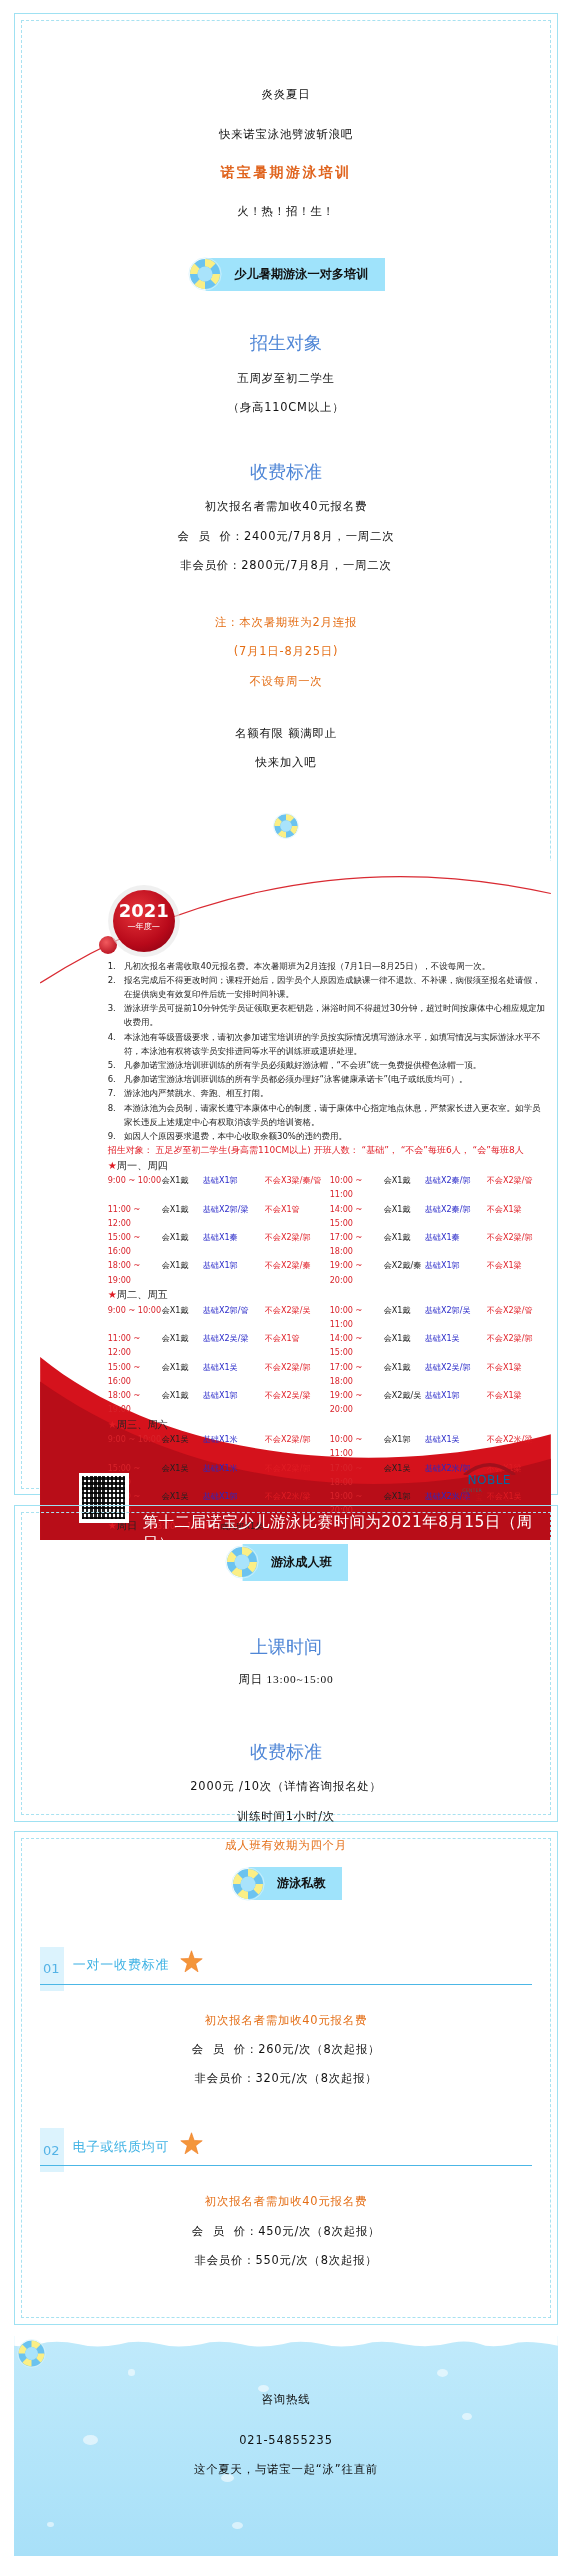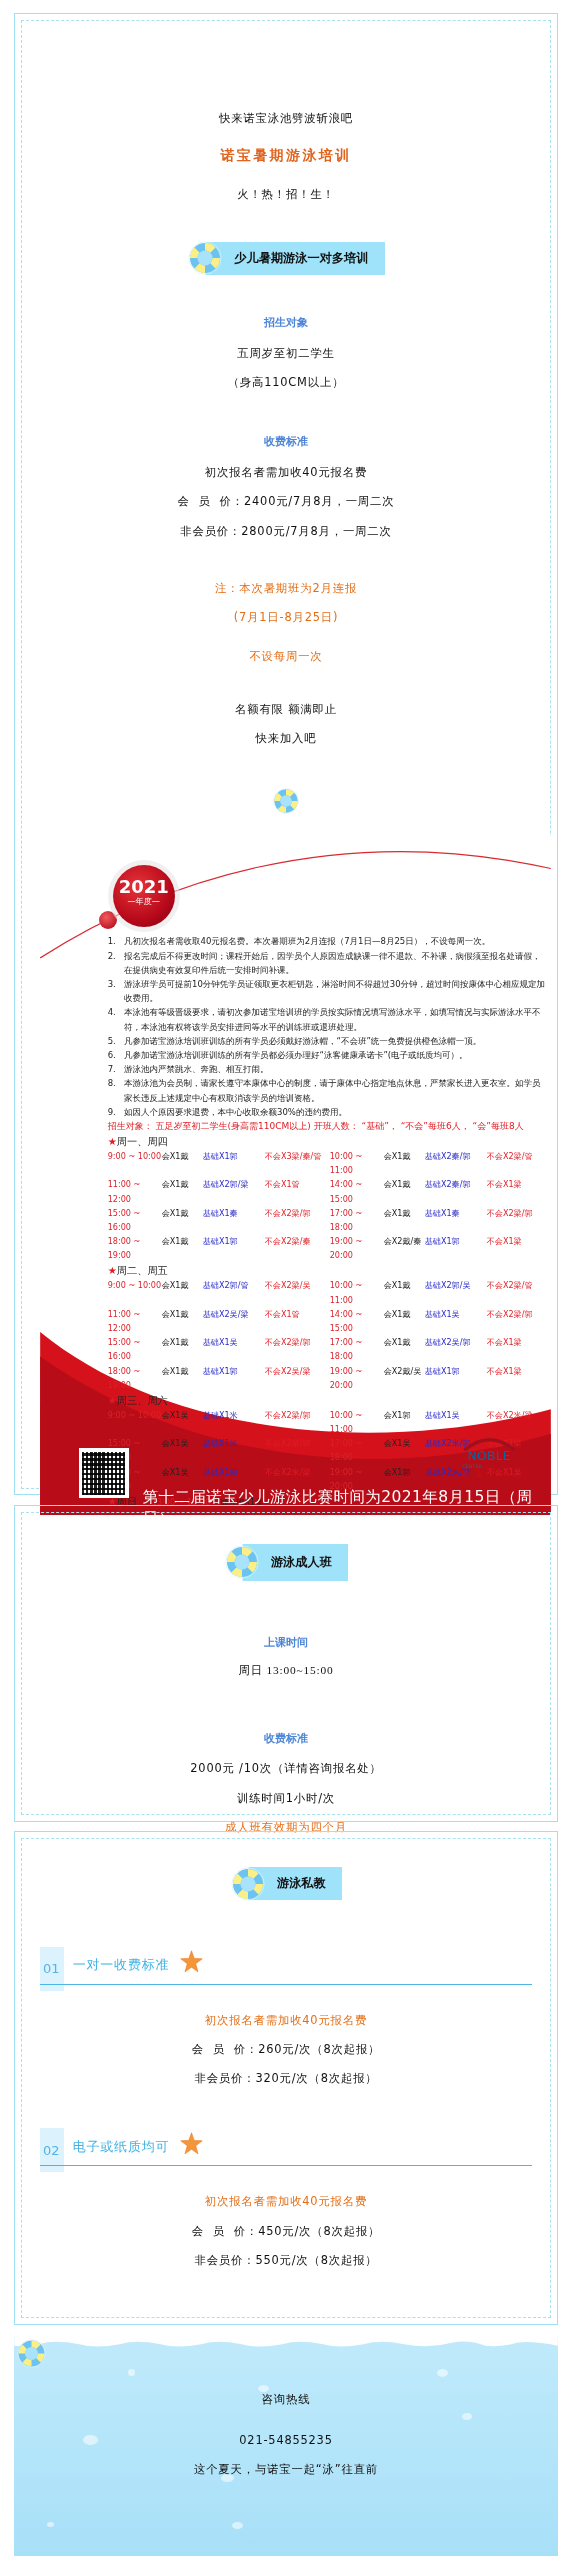--- a/index.html
+++ b/index.html
@@ -14,21 +14,21 @@
       padding: 5.7px;
     }
     .card-inner {
       border: 0.8px dashed #a8e2f1;
       position: relative;
     }
 
     .center { text-align: center; }
     .line { font-size: 11.4px; line-height: 16.3px; letter-spacing: 0.8px; }
     .orange { color: #e46d14; }
-    .blue-head { color: #4f86d6; font-weight: bold; font-size: 11px; }
+    .blue-head { color: #4f86d6; font-weight: normal; font-size: 18px; }
     .title-orange { color: #e0641e; font-family: "DejaVu Serif", "Liberation Serif", serif; font-weight: bold; font-size: 14px; letter-spacing: 2.4px; }
 
     
     .badge {
       display: inline-flex; align-items: center; position: relative;
       height: 33px;
     }
     .badge .ring { position: relative; z-index: 2; }
     .badge .label {
       background: #9fe3fb; height: 33px; display: flex; align-items: center;
@@ -112,20 +112,21 @@
       <path d="M15 1 L18.5 11 L29 11.5 L20.5 18 L23.5 28.5 L15 22.5 L6.5 28.5 L9.5 18 L1 11.5 L11.5 11Z" fill="#f4953a" stroke="#f07c20" stroke-width="0.8"></path>
     </symbol>
   </defs>
 </svg>
 
 <div class="page">
 
   <div class="card" style="margin-top:13px;">
     <div class="card-inner" style="height:1469px;">
       <div class="center" style="padding-top:65px;">
+        <div class="line">炎炎夏日</div>
         <div class="line" style="margin-top:24.4px;">快来诺宝泳池劈波斩浪吧</div>
         <div class="title-orange" style="margin-top:21px;">诺宝暑期游泳培训</div>
         <div class="line" style="margin-top:21px;">火！热！招！生！</div>
       </div>
 
       <div class="center" style="margin-top:39px;">
         <div class="badge">
           <svg class="ring" width="36" height="36" viewBox="0 0 44 44">
               <use href="#ring"></use>
             </svg>
@@ -138,21 +139,21 @@
         <div class="line" style="margin-top:14.6px;">五周岁至初二学生</div>
         <div class="line" style="margin-top:13px;">（身高110CM以上）</div>
 
         <div class="blue-head" style="margin-top:44px;">收费标准</div>
         <div class="line" style="margin-top:14.6px;">初次报名者需加收40元报名费</div>
         <div class="line" style="margin-top:13px; white-space:pre;">会  员  价：2400元/7月8月，一周二次</div>
         <div class="line" style="margin-top:13px;">非会员价：2800元/7月8月，一周二次</div>
 
         <div class="line orange" style="margin-top:41px;">注：本次暑期班为2月连报</div>
         <div class="line orange" style="margin-top:13px;">(7月1日-8月25日)</div>
-        <div class="line orange" style="margin-top:23px;">不设每周一次</div>
+        <div class="line orange" style="margin-top:13px;">不设每周一次</div>
 
         <div class="line" style="margin-top:36px;">名额有限 额满即止</div>
         <div class="line" style="margin-top:13px;">快来加入吧</div>
 
         <div style="margin-top:41px;">
           <svg width="28" height="28" viewBox="0 0 34 34">
               <use href="#ring"></use>
             </svg>
         </div>
       </div>

